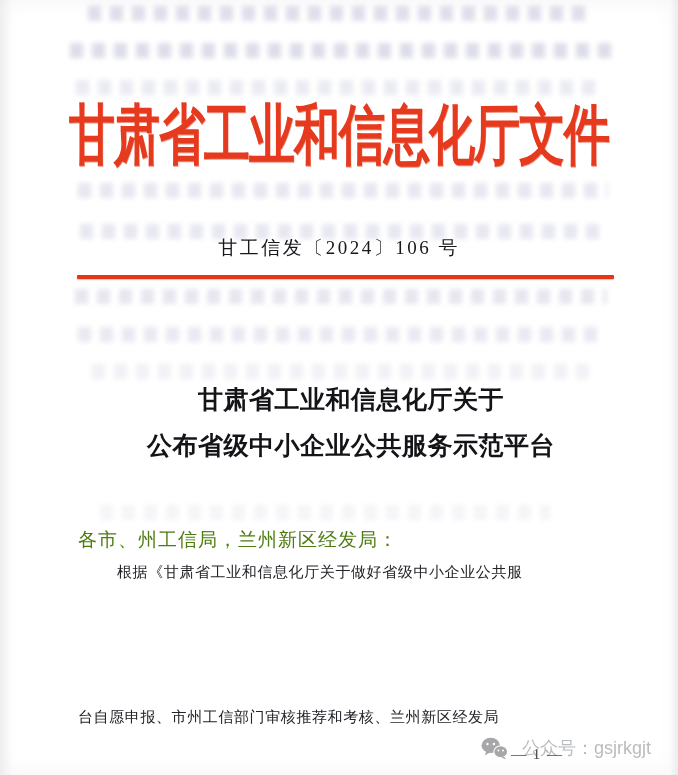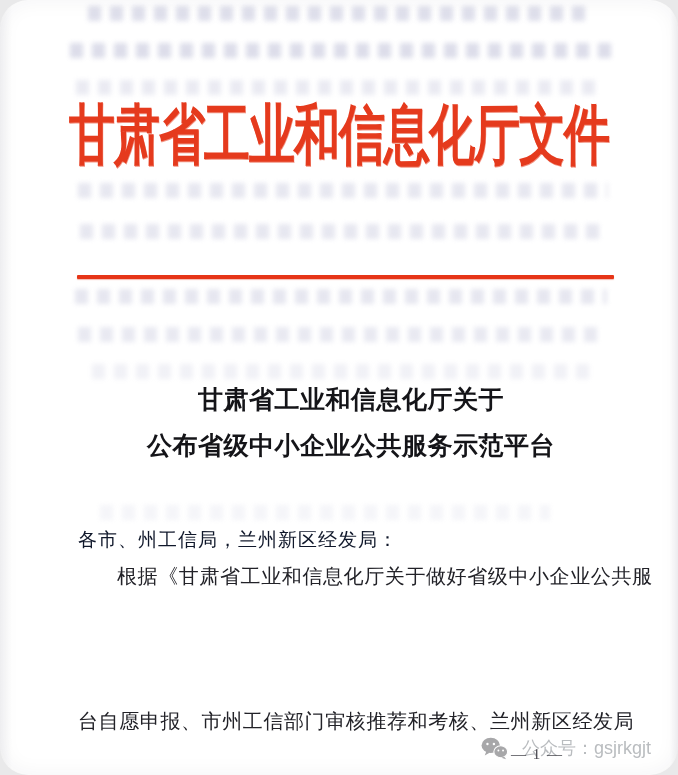--- a/index.html
+++ b/index.html
@@ -4,21 +4,20 @@
 <style>
   html,body{margin:0;padding:0;background:#e9e9ea;}
   .sheet{
     position:relative;
     width:678px;height:775px;
     margin:0 auto;
     background:#ffffff;
     overflow:hidden;
     font-family:"Liberation Serif","DejaVu Serif",serif;
     box-shadow:inset 0 0 22px rgba(40,40,60,0.05);
-    border-radius:28px;
   }
   
   .ghost{
     position:absolute;height:15px;
     background:repeating-linear-gradient(90deg,
       rgba(148,150,190,0.38) 0px, rgba(148,150,190,0.38) 13px,
       rgba(148,150,190,0) 13px, rgba(148,150,190,0) 22px);
     filter:blur(2.6px);
     pointer-events:none;
   }
@@ -51,25 +50,25 @@
   }
   .doc-title{
     position:absolute;top:377px;left:0;width:100%;
     text-align:center;color:#141418;
     font-size:25px;font-weight:700;line-height:46px;
     letter-spacing:0.5px;
     margin-left:12px;
   }
   .salutation{
     position:absolute;top:527px;left:78px;
-    font-size:19px;letter-spacing:1px;color:#0f172a;white-space:nowrap;
+    font-size:19px;letter-spacing:1px;color:#4d7c0f;white-space:nowrap;
   }
   .body-line{
     position:absolute;left:78px;
-    font-size:20px;letter-spacing:0.6px;color:#222228;white-space:nowrap;
+    font-size:15px;letter-spacing:0.6px;color:#222228;white-space:nowrap;
   }
   .body-line.indent{left:117px;}
   .page-number{
     position:absolute;left:511px;top:746px;z-index:6;
     font-size:15px;letter-spacing:1.5px;color:#45454c;
   }
   .watermark{
     position:absolute;left:481px;top:736px;z-index:5;
     display:flex;align-items:center;gap:14px;
     font-family:"Liberation Sans","DejaVu Sans",sans-serif;
@@ -90,20 +89,21 @@
   <div class="ghost" style="top:289px;left:75px;width:532px;opacity:.62"></div>
   <div class="ghost" style="top:327px;left:78px;width:520px;opacity:.55"></div>
   <div class="ghost" style="top:364px;left:92px;width:498px;opacity:.35"></div>
   <div class="ghost" style="top:505px;left:100px;width:450px;opacity:.25"></div>
 
   <div class="edge-shade-left"></div>
   <div class="edge-shade-right"></div>
 
   <div class="agency-header">甘肃省工业和信息化厅文件</div>
 
+  <div class="doc-number">甘工信发〔2024〕106 号</div>
 
   <div class="red-divider"></div>
 
   <div class="doc-title">
     <div>甘肃省工业和信息化厅关于</div>
     <div>公布省级中小企业公共服务示范平台</div>
   </div>
 
   <div class="salutation">各市、州工信局，兰州新区经发局：</div>
 

